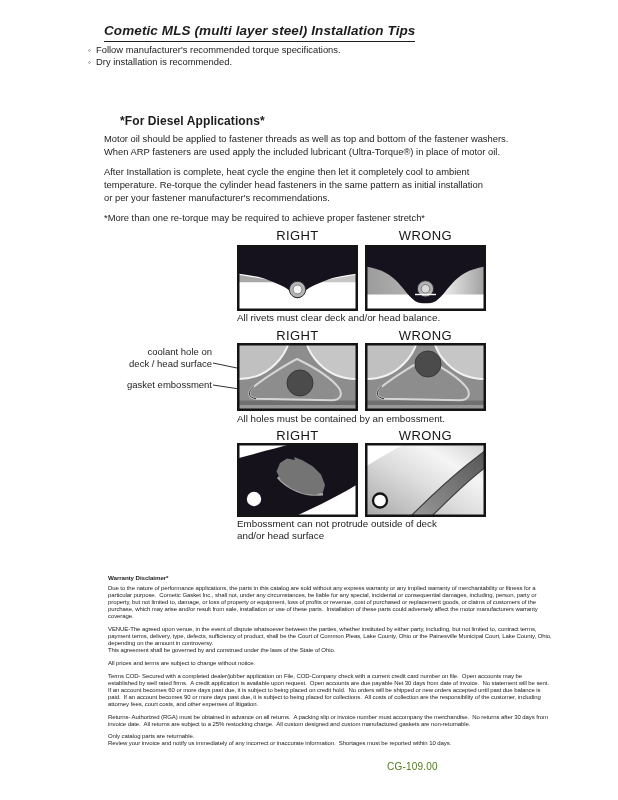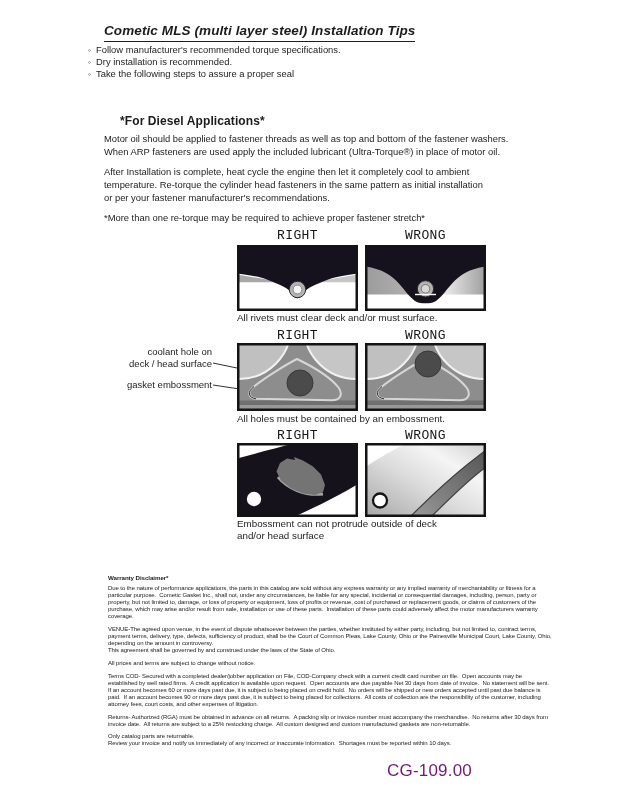--- a/index.html
+++ b/index.html
@@ -20,40 +20,39 @@
   .b-row .mk{display:inline-block;width:8px;font-size:8.5px;}
   .b-row.sub{padding-left:28px;}
   .b-row.sub .mk{font-size:9.5px;}
 
   .diesel-h{left:120px;top:114px;font-size:12px;font-weight:bold;letter-spacing:.1px;}
   .para{left:104px;font-size:9.4px;line-height:13px;width:470px;}
   .p1{top:132px;}
   .p2{top:165px;}
   .note{top:211px;}
 
-  .dg-label{width:121px;text-align:center;font-size:13px;letter-spacing:.4px;line-height:14px;color:#161616;font-family:Liberation Mono, monospace;}
+  .dg-label{width:121px;text-align:center;font-size:13px;letter-spacing:.4px;line-height:14px;color:#161616;}
   .dg-caption{font-size:9.8px;line-height:12.2px;}
   .ann{width:112px;left:100px;text-align:right;font-size:9.5px;line-height:11px;}
 
   .disclaimer{left:108px;top:574px;width:445px;font-size:6px;line-height:7.1px;letter-spacing:-0.08px;}
   .disclaimer .dh{font-weight:bold;margin-bottom:4px;font-size:6.2px;}
   .disclaimer p{margin:0 0 5.5px 0;white-space:pre-wrap;}
 
-  .footer-code{left:387px;top:761px;font-size:17px;letter-spacing:.2px;color:#701a75;}
+  .footer-code{left:387px;top:761px;font-size:10px;letter-spacing:.2px;color:#4d7c0f;}
   svg{display:block;}
 </style>
 </head>
 <body>
 
 <h1 class="abs title" style="margin:0;font-style:italic;">Cometic MLS (multi layer steel) Installation Tips</h1>
 
 <div class="abs bullets">
   <div class="b-row"><span class="mk">◦</span><span>Follow manufacturer's recommended torque specifications.</span></div>
   <div class="b-row"><span class="mk">◦</span><span>Dry installation is recommended.</span></div>
-  <div class="b-row"><span class="mk">◦</span><span>Take the following steps to assure a proper seal</span></div>
 </div>
 
 <div class="abs diesel-h">*For Diesel Applications*</div>
 <div class="abs para p1 pre">Motor oil should be applied to fastener threads as well as top and bottom of the fastener washers.
 When ARP fasteners are used apply the included lubricant (Ultra-Torque®) in place of motor oil.</div>
 <div class="abs para p2 pre">After Installation is complete, heat cycle the engine then let it completely cool to ambient
 temperature. Re-torque the cylinder head fasteners in the same pattern as initial installation
 or per your fastener manufacturer's recommendations.</div>
 <div class="abs para note pre">*More than one re-torque may be required to achieve proper fastener stretch*</div>
 
@@ -81,21 +80,21 @@
   </defs>
   <rect width="121" height="66" fill="#ffffff"></rect>
   <rect x="0" y="21.5" width="121" height="28" fill="url(#g-deck1)"></rect>
   <path d="M0,0 H121 V21.5 C111,23 103,25.5 96,30.5 C87,37 82,45 76.5,51 C71.5,56.3 68.5,58.3 60.5,58.3 C52.5,58.3 49.5,56.3 44.5,51 C39,45 34,37 25,30.5 C18,25.5 10,23 0,21.5 Z" fill="#16121d"></path>
   <circle cx="60.5" cy="43.8" r="8.1" fill="#b3b3b3" stroke="#2a2a2a" stroke-width="1"></circle>
   <circle cx="60.5" cy="43.8" r="4.3" fill="#d9d9d9" stroke="#777777" stroke-width="1"></circle>
   <line x1="50" y1="49.5" x2="71" y2="49.5" stroke="#fafafa" stroke-width="1.4"></line>
   <rect x="1.25" y="1.25" width="118.5" height="63.5" fill="none" stroke="#141414" stroke-width="2.5"></rect>
 </svg>
 
-<div class="abs dg-caption pre" style="left:237px;top:312px;">All rivets must clear deck and/or must surface.</div>
+<div class="abs dg-caption pre" style="left:237px;top:312px;">All rivets must clear deck and/or head balance.</div>
 
 <div class="abs dg-label" style="left:237px;top:329px;">RIGHT</div>
 <div class="abs dg-label" style="left:365px;top:329px;">WRONG</div>
 
 <div class="abs ann" style="top:346px;">coolant hole on</div>
 <div class="abs ann" style="top:358px;">deck / head surface</div>
 <div class="abs ann" style="top:379px;">gasket embossment</div>
 
 <svg class="abs" style="left:105px;top:340px;pointer-events:none;" width="200" height="60" viewBox="0 0 200 60">
   <line x1="108" y1="23" x2="194" y2="41" stroke="#1a1a1a" stroke-width="0.9"></line>

